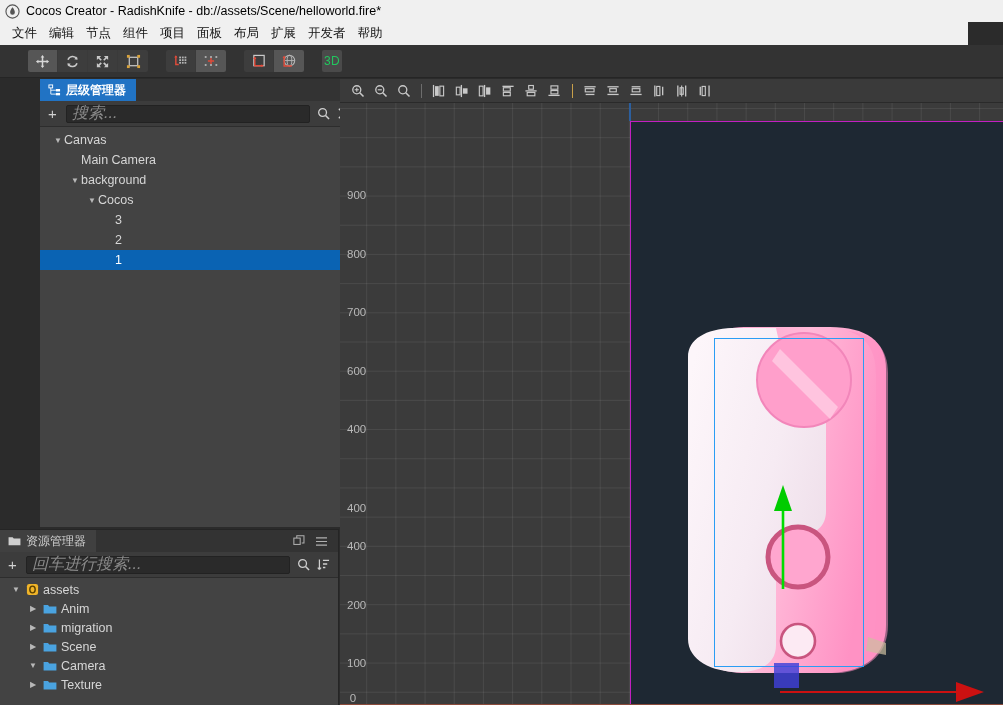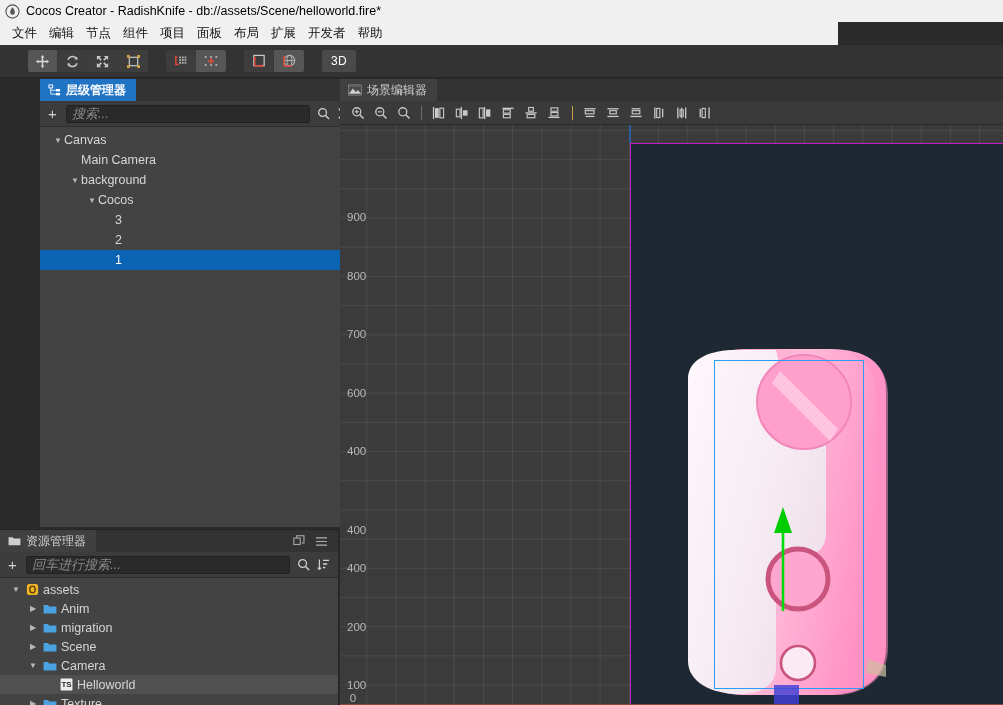--- a/index.html
+++ b/index.html
@@ -16,21 +16,21 @@
     position: absolute; left: 0; top: 0; width: 1003px; height: 22px;
     background: #f0f0f0; color: #000;
     display: flex; align-items: center; gap: 6px;
     padding-left: 5px;
     font-size: 12.5px;
   }
   .app-logo { width: 15px; height: 15px; flex: 0 0 auto; }
 
   
   .menubar {
-    position: absolute; left: 0; top: 22px; width: 838px; height: 23px;
+    position: absolute; left: 0; top: 22px; width: 968px; height: 23px;
     background: #f0f0f0; color: #111;
     display: flex; align-items: center;
     padding-left: 6px;
     font-size: 12.5px;
   }
   .menu-item { padding: 2px 6px; cursor: default; white-space: nowrap; }
 
   
   .toolbar {
     position: absolute; left: 0; top: 45px; width: 1003px; height: 33px;
@@ -46,22 +46,22 @@
     border-right: 1px solid #3a3a3a;
     display: flex; align-items: center; justify-content: center;
     cursor: default;
   }
   .tbtn:first-child { border-radius: 2px 0 0 2px; }
   .tbtn:last-child { border-right: none; border-radius: 0 2px 2px 0; }
   .tbtn.dark { background: #3d3d3d; }
   .tbtn.active { background: #565656; }
   .tbtn svg { display: block; }
   .btn3d {
-    width: 34px; height: 22px; background: #4a4a4a; border-radius: 2px;
-    color: #ffffff; font-size: 12px; display: flex; align-items: center;
+    width: 20px; height: 22px; background: #4a4a4a; border-radius: 2px;
+    color: #22c55e; font-size: 12px; display: flex; align-items: center;
     justify-content: center; cursor: default; letter-spacing: 0.3px;
   }
 
   
   .panel-tabbar {
     height: 22px; background: #333333; display: flex; align-items: stretch;
     position: relative;
   }
   .panel-tab {
     display: flex; align-items: center; gap: 5px;
@@ -81,21 +81,21 @@
     display: flex; align-items: center; gap: 7px;
     padding: 0 8px 0 6px;
     border-bottom: 1px solid #2d2d2d;
   }
   .plus-btn { color: #d0d0d0; font-size: 15px; line-height: 1; cursor: default; width: 13px; text-align:center; }
   .searchbox {
     flex: 1; height: 18px; background: #2a2a2a;
     border: 1px solid #222; border-radius: 2px;
     display: flex; align-items: center; padding: 0 5px;
   }
-  .searchbox span { font-size: 13px; color: #8a8a8a; font-style: italic; }
+  .searchbox span { font-size: 16px; color: #8a8a8a; font-style: italic; }
 
   
   #hierarchy {
     position: absolute; left: 0; top: 79px; width: 339px; height: 448px;
     background: #434343; display: flex; flex-direction: column;
     border-right: 1px solid #252525;
     margin-left: 40px;
   }
   #hierarchy .tree { flex: 1; overflow: hidden; padding-top: 3px; }
   .hrow {
@@ -458,57 +458,32 @@
           <span>Scene</span>
         </div>
         <div class="arow">
           <div style="width: 23px; flex: 0 0 auto;"></div>
           <span class="arrow">▼</span>
           <svg width="14" height="12" viewBox="0 0 14 12" class="fico">
             <path d="M0.6 2 H5 L6.2 3.4 H13.4 V10.6 H0.6 Z" fill="#4aa3e0"></path>
           </svg>
           <span>Camera</span>
         </div>
-        <div class="arow selected">
-          <div style="width: 40px; flex: 0 0 auto;"></div>
-          <span class="arrow none"></span>
-          <svg width="13" height="13" viewBox="0 0 14 14" class="fico">
-            <rect x="0.6" y="0.6" width="12.8" height="12.8" rx="1" fill="#ededed"></rect>
-            <text x="7" y="10.2" font-size="8.6" font-weight="bold" text-anchor="middle" fill="#2b2b2b" font-family="Liberation Sans">TS</text>
-          </svg>
-          <span>Helloworld</span>
-        </div>
         <div class="arow">
           <div style="width: 23px; flex: 0 0 auto;"></div>
           <span class="arrow">▶</span>
           <svg width="14" height="12" viewBox="0 0 14 12" class="fico">
             <path d="M0.6 2 H5 L6.2 3.4 H13.4 V10.6 H0.6 Z" fill="#4aa3e0"></path>
           </svg>
           <span>Texture</span>
         </div>
       </div>
   </div>
 
   <div id="scene">
-    <div class="panel-tabbar">
-      <div class="panel-tab sel-dark">
-        <svg width="14" height="12" viewBox="0 0 15 12">
-          <rect x="0.5" y="0.5" width="14" height="11" fill="#4a4a4a" stroke="#8a8a8a" stroke-width="0.8"></rect>
-          <path d="M1 10 L5.2 4.4 L8.4 8.2 L10.6 6 L14 10 Z" fill="#d0d0d0"></path>
-          <g fill="#8f8f8f">
-            <rect x="1.8" y="1.4" width="1.1" height="1.1"></rect>
-              <rect x="4" y="1.4" width="1.1" height="1.1"></rect>
-            <rect x="6.2" y="1.4" width="1.1" height="1.1"></rect>
-              <rect x="8.4" y="1.4" width="1.1" height="1.1"></rect>
-            <rect x="10.6" y="1.4" width="1.1" height="1.1"></rect>
-          </g>
-        </svg>
-        <span>场景编辑器</span>
-      </div>
-    </div>
 
     <div class="scene-toolbar">
       <div class="sbtn">
         <svg width="14" height="14" viewBox="0 0 15 15">
           <circle cx="6.2" cy="6.2" r="4.3" fill="none" stroke="#c9c9c9" stroke-width="1.4"></circle>
           <path d="M9.4 9.4 L13.4 13.4" stroke="#c9c9c9" stroke-width="1.7"></path>
           <path d="M6.2 4 V8.4 M4 6.2 H8.4" stroke="#c9c9c9" stroke-width="1.2"></path>
         </svg>
       </div>
       <div class="sbtn">

